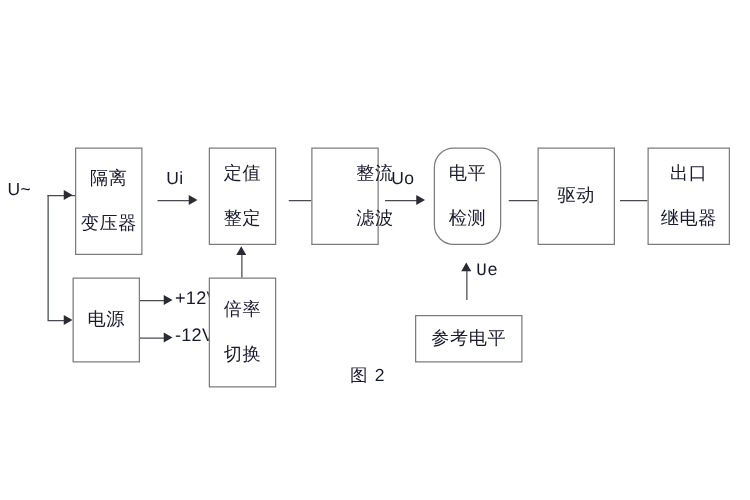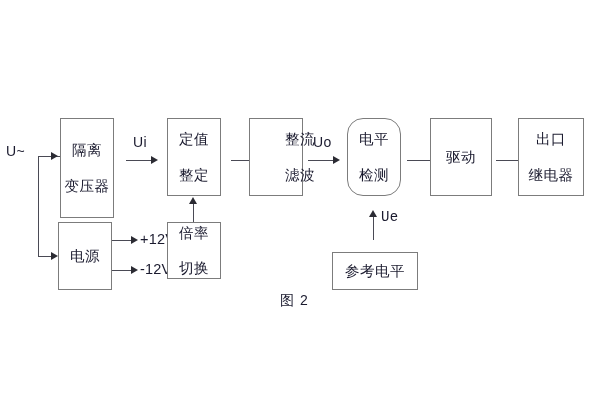--- a/index.html
+++ b/index.html
@@ -86,21 +86,21 @@
 <div id="canvas">
 
   <div class="lbl lbl-sig" style="left:6px; top:143px;">U~</div>
 
   <div class="hline" style="left:38px; top:156px; width:62px;"></div>
   <div class="vline" style="left:38px; top:156px; height:100px;"></div>
   <div class="hline" style="left:38px; top:256px; width:14px;"></div>
   <div class="arrow-r" style="left:51px; top:152px;"></div>
   <div class="arrow-r" style="left:51px; top:252px;"></div>
 
-  <div class="box" style="left:60px; top:118px; width:54px; height:100px;">
+  <div class="box" style="left:60px; top:118px; width:54px; height:86px;">
     <span>隔离</span>
     <span class="line2">变压器</span>
   </div>
 
   <div class="lbl lbl-sig" style="left:133px; top:134px;">Ui</div>
   <div class="hline" style="left:126px; top:160px; width:26px;"></div>
   <div class="arrow-r" style="left:151px; top:156px;"></div>
 
   <div class="box" style="left:167px; top:118px; width:54px; height:78px;text-align:center;">
     <span>定值</span>
@@ -144,21 +144,21 @@
   </div>
 
   <div class="hline" style="left:112px; top:240px; width:22px;"></div>
   <div class="arrow-r" style="left:131px; top:236px;"></div>
   <div class="lbl lbl-rail" style="left:140px; top:231px;">+12V</div>
 
   <div class="hline" style="left:112px; top:270px; width:22px;"></div>
   <div class="arrow-r" style="left:131px; top:266px;"></div>
   <div class="lbl lbl-rail" style="left:140px; top:261px;">-12V</div>
 
-  <div class="box" style="left:167px; top:222px; width:54px; height:57px;">
+  <div class="box" style="left:167px; top:222px; width:54px; height:88px;">
     <span>倍率</span>
     <span class="line2">切换</span>
   </div>
 
   <div class="vline" style="left:193px; top:203px; height:19px;"></div>
   <div class="arrow-u" style="left:189px; top:197px;"></div>
 
   <div class="box" style="left:332px; top:252px; width:86px; height:38px;">
     <span>参考电平</span>
   </div>

